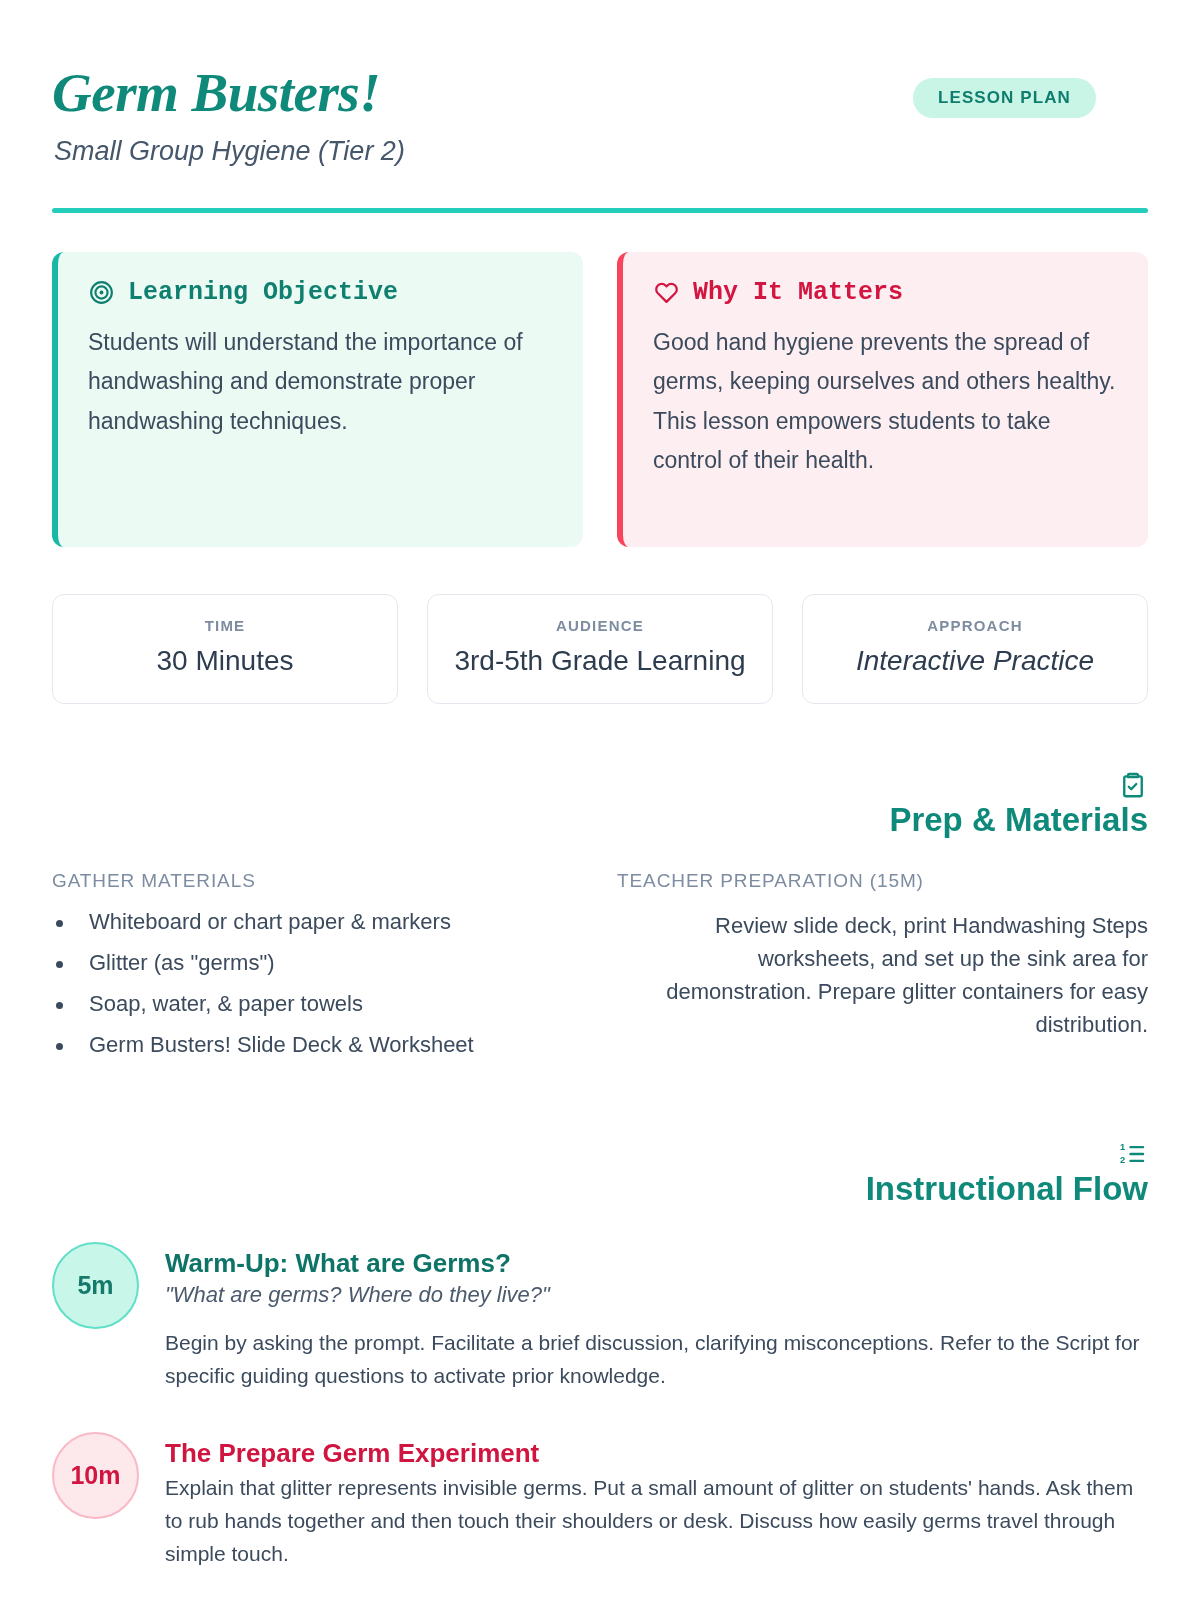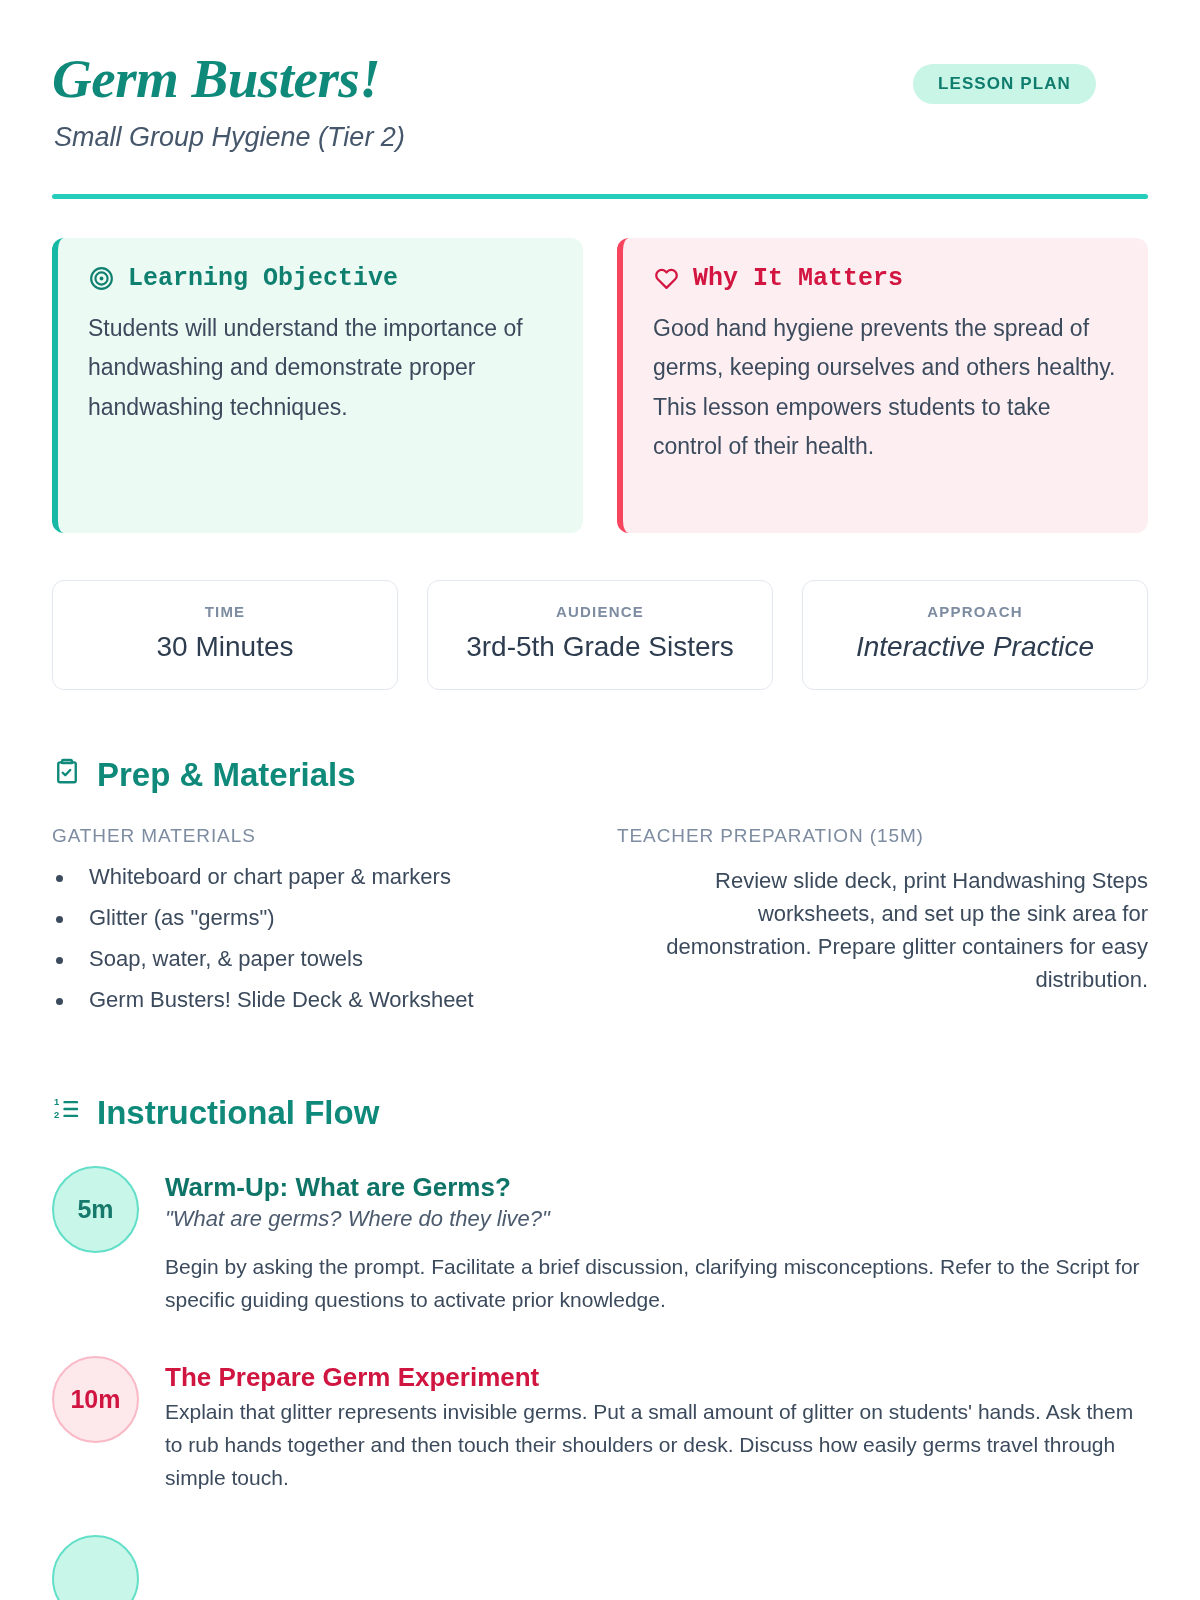--- a/index.html
+++ b/index.html
@@ -12,21 +12,21 @@
     height: 1600px;
     overflow: hidden;
     font-family: "Liberation Sans", sans-serif;
     color: #36485c;
   }
   .page {
     width: 1200px;
     height: 1600px;
     position: relative;
     box-sizing: border-box;
-    padding: 0 52px;
+    padding: 14px 52px;
     overflow: hidden;
   }
 
   
   .header {
     position: relative;
     padding-top: 50px;
   }
   .title-block { display: block; }
   .doc-title {
@@ -132,23 +132,24 @@
   .stat-value {
     font-size: 28px;
     color: #2d3c4e;
     margin-top: 11px;
   }
   .stat-value.italic { font-style: italic; }
 
   
   .section-head {
     display: flex;
-    align-items: flex-start;
-    gap: 15px;
+    align-items: flex-end;
+    gap: 1px;
     margin-top: 66px;
+    flex-direction: column;
   }
   .section-head .text {
     font-size: 33px;
     font-weight: bold;
     color: #0f8a7a;
   }
 
   
   .prep {
     display: flex;
@@ -287,21 +288,21 @@
 
   </div>
 
   <div class="stats">
     <div class="stat">
       <div class="stat-label">TIME</div>
       <div class="stat-value">30 Minutes</div>
     </div>
     <div class="stat">
       <div class="stat-label">AUDIENCE</div>
-      <div class="stat-value">3rd-5th Grade Sisters</div>
+      <div class="stat-value">3rd-5th Grade Learning</div>
     </div>
     <div class="stat">
       <div class="stat-label">APPROACH</div>
       <div class="stat-value italic">Interactive Practice</div>
     </div>
   </div>
 
   <div class="section-head">
     <span class="icon">
       <svg width="30" height="30" viewBox="0 0 24 24" fill="none" stroke="#0f8a7a" stroke-width="1.9" stroke-linecap="round" stroke-linejoin="round">

